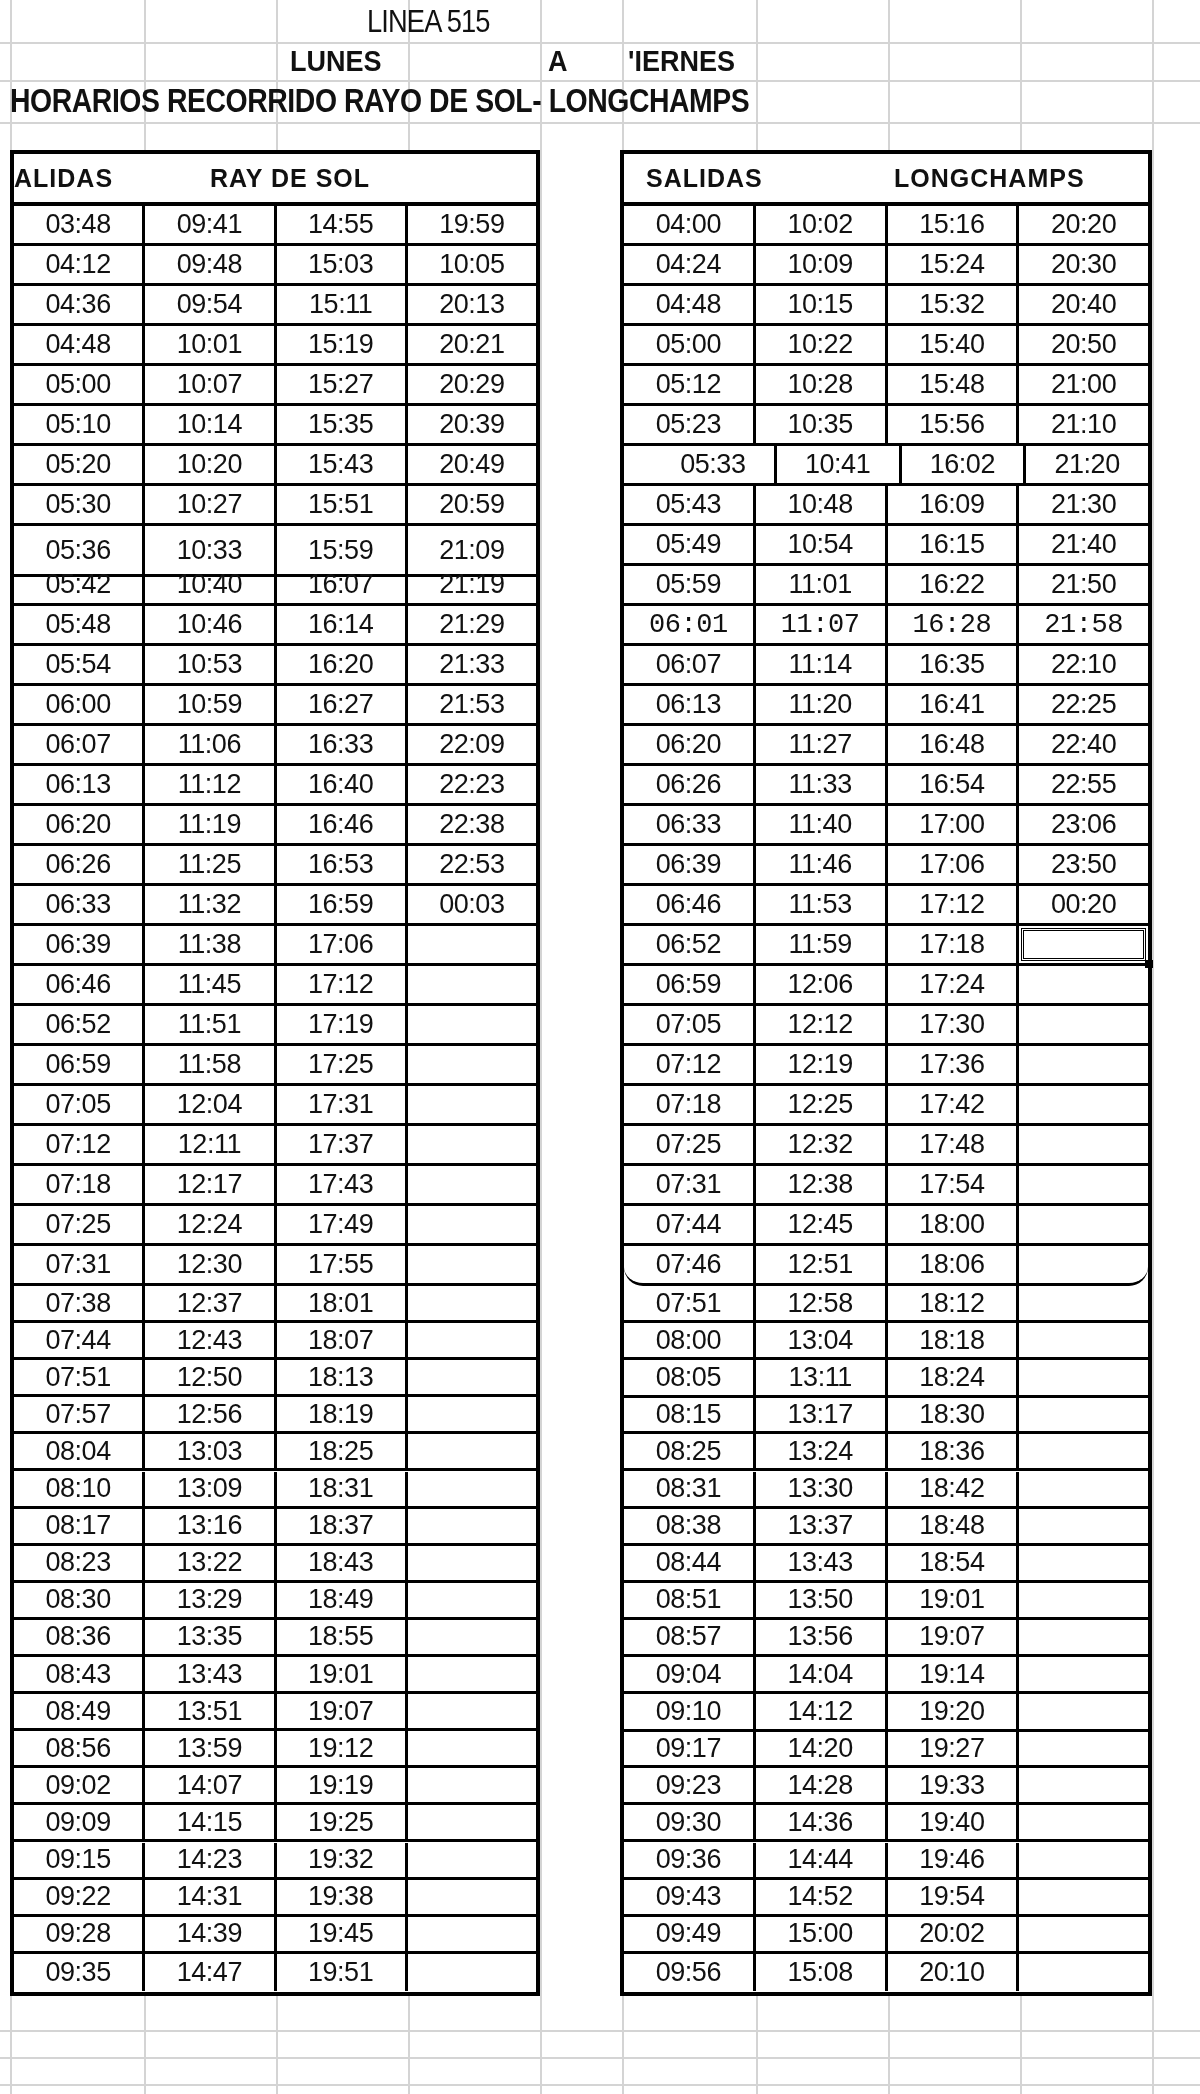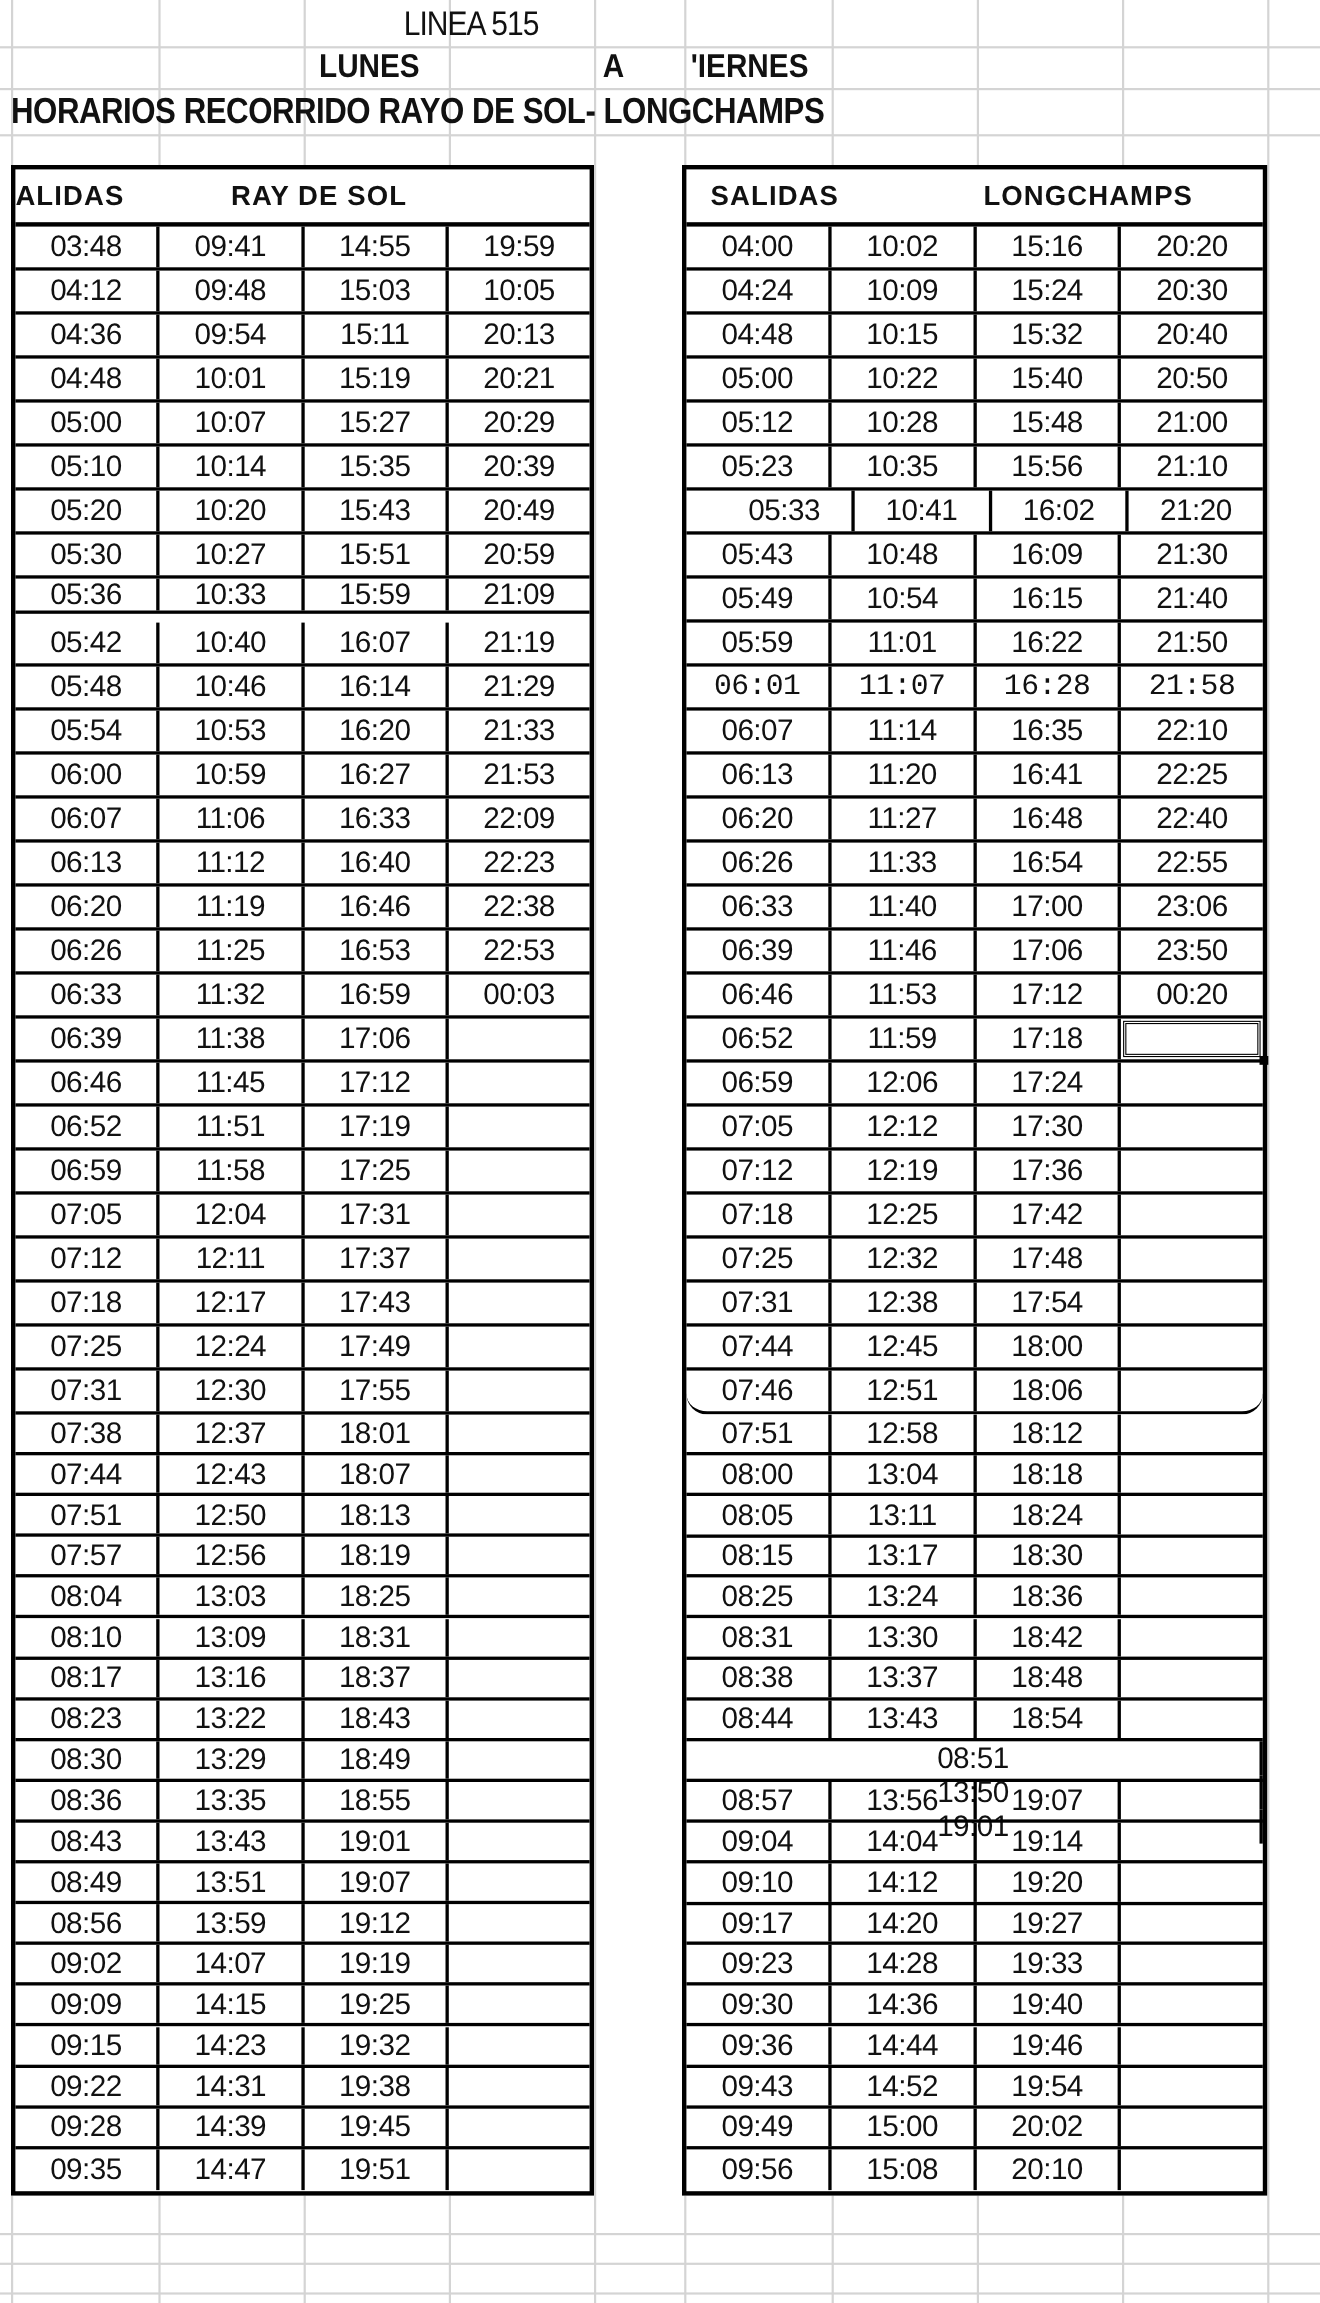--- a/index.html
+++ b/index.html
@@ -99,21 +99,21 @@
         <div class="cell">10:20</div>
         <div class="cell">15:43</div>
         <div class="cell">20:49</div>
       </div>
       <div class="row" style="top: 332px; height: 40px;">
         <div class="cell">05:30</div>
         <div class="cell">10:27</div>
         <div class="cell">15:51</div>
         <div class="cell">20:59</div>
       </div>
-      <div class="row" style="top: 372px; height: 32px;">
+      <div class="row" style="top: 372px; height: 51px;">
         <div class="cell">05:36</div>
         <div class="cell">10:33</div>
         <div class="cell">15:59</div>
         <div class="cell">21:09</div>
       </div>
       <div class="row" style="top: 412px; height: 40px;">
         <div class="cell">05:42</div>
         <div class="cell">10:40</div>
         <div class="cell">16:07</div>
         <div class="cell">21:19</div>
@@ -546,21 +546,21 @@
         <div class="cell">13:37</div>
         <div class="cell">18:48</div>
         <div class="cell"></div>
       </div>
       <div class="row" style="top: 1391.7px; height: 37.1px;">
         <div class="cell">08:44</div>
         <div class="cell">13:43</div>
         <div class="cell">18:54</div>
         <div class="cell"></div>
       </div>
-      <div class="row" style="top: 1428.8px; height: 37.1px; flex-direction: column;">
+      <div class="row" style="top: 1428.8px; height: 37.1px;">
         <div class="cell">08:51</div>
         <div class="cell">13:50</div>
         <div class="cell">19:01</div>
         <div class="cell"></div>
       </div>
       <div class="row" style="top: 1465.9px; height: 37.1px;">
         <div class="cell">08:57</div>
         <div class="cell">13:56</div>
         <div class="cell">19:07</div>
         <div class="cell"></div>

